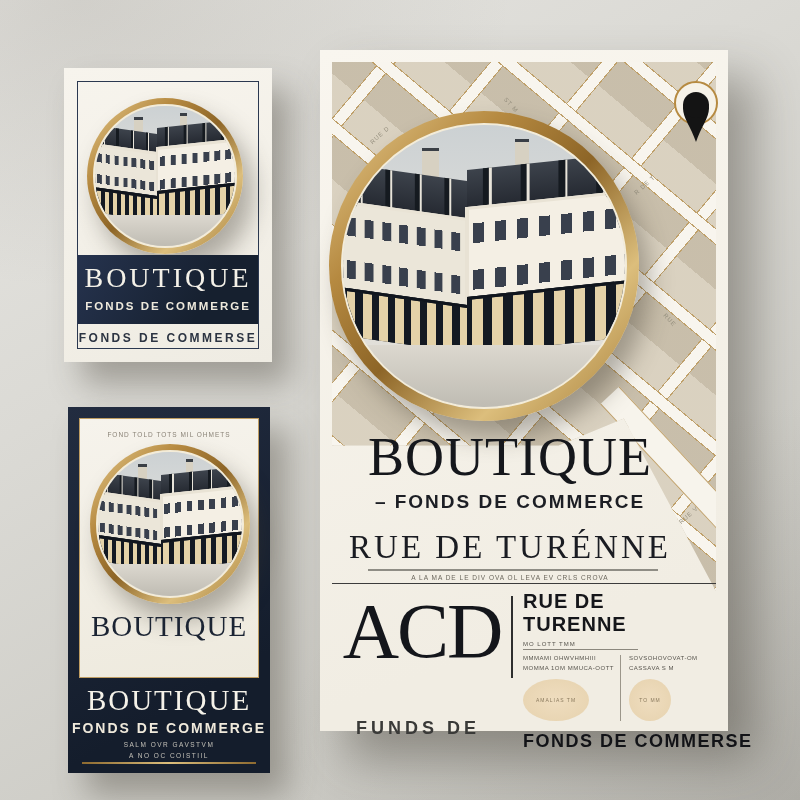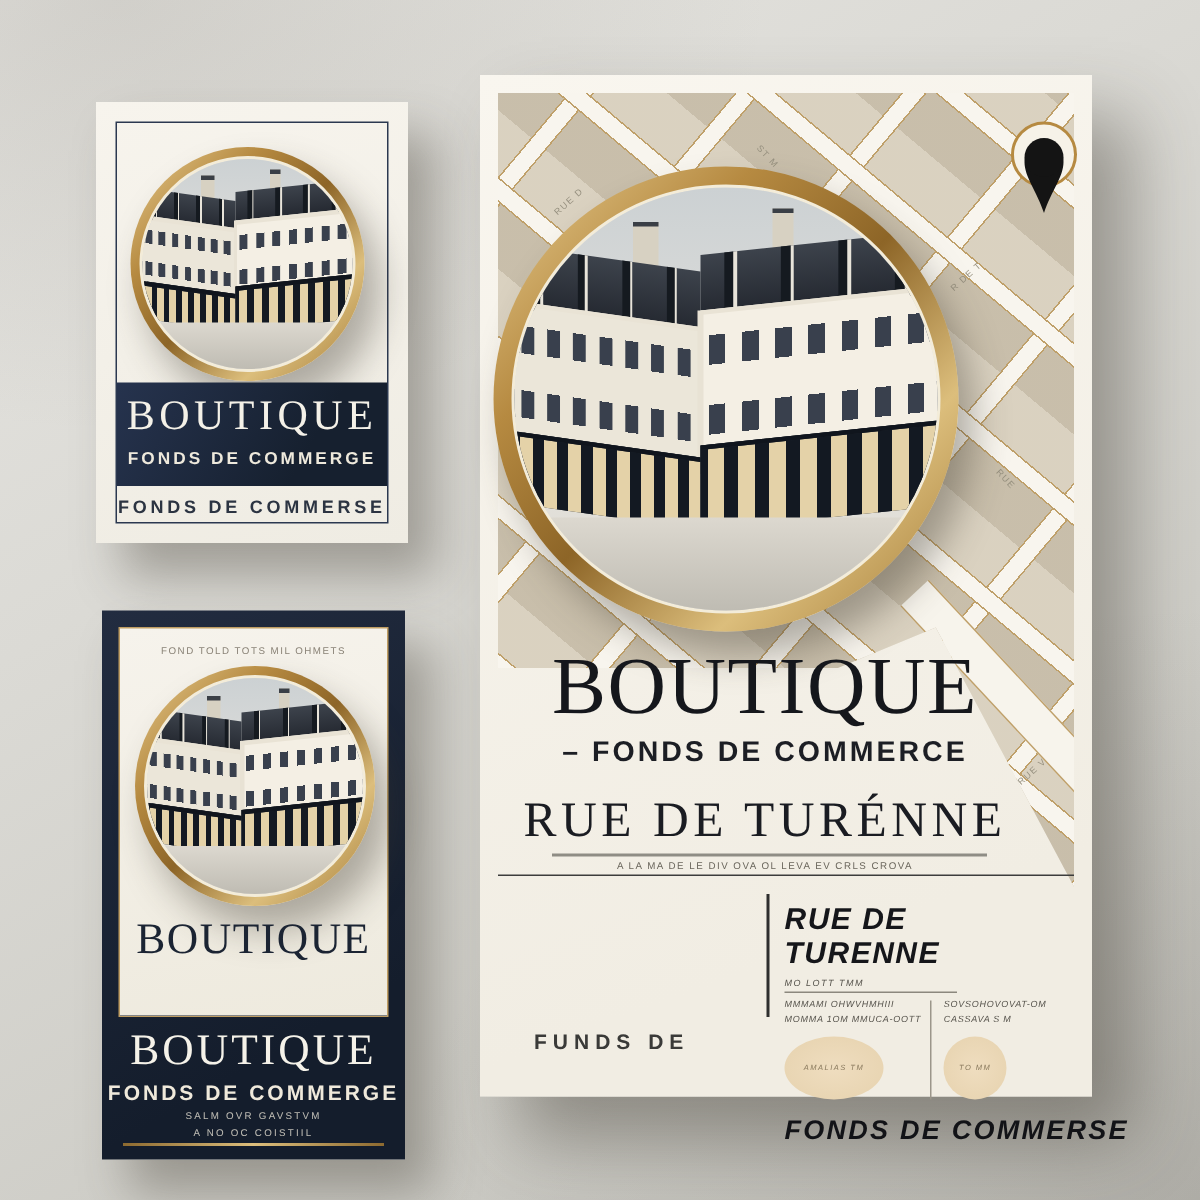--- a/index.html
+++ b/index.html
@@ -97,24 +97,24 @@
   .p-ring{left:9px;top:61px;width:310px;height:310px;padding:12px;box-sizing:border-box;z-index:3;}
   .p-texts{position:absolute;left:12px;width:356px;text-align:center;z-index:4;}
   .p-title{top:376px;font-size:54px;color:#15171c;letter-spacing:1px;}
   .p-sub{top:441px;font-size:19px;font-weight:bold;color:#1c1e24;letter-spacing:2px;}
   .p-street{top:479px;font-size:33px;color:#1a1c22;letter-spacing:3px;}
   .p-underline{position:absolute;left:48px;top:519px;width:290px;height:1.5px;background:#8f8d85;z-index:4;}
   .p-street-micro{top:524px;font-size:6.5px;color:#6b675d;letter-spacing:1px;}
   .p-divider{position:absolute;left:12px;right:12px;top:533px;height:1px;background:#3c3c3c;z-index:4;}
   .p-brand{position:absolute;left:14px;top:536px;width:176px;text-align:center;
     font-size:78px;color:#14161b;letter-spacing:-2px;z-index:4;}
-  .p-brandcap{position:absolute;left:36px;top:636px;font-size:14px;color:#3a3a38;
+  .p-brandcap{position:absolute;left:36px;top:668px;font-size:18px;color:#3a3a38;
     letter-spacing:4px;font-weight:bold;z-index:4;}
   .p-vdiv{position:absolute;left:191px;top:546px;width:1.5px;height:82px;background:#2e2e2e;z-index:4;}
-  .p-panel{position:absolute;left:203px;top:552px;width:186px;z-index:4;font-style:italic;}
+  .p-panel{position:absolute;left:203px;top:540px;width:186px;z-index:4;}
   .p-panel-header{font-size:20px;font-weight:bold;color:#15161a;letter-spacing:1px;}
   .p-panel-microlabel{margin-top:5px;font-size:6px;color:#55524b;letter-spacing:1px;
     border-bottom:1px solid #8c887e;width:62%;padding-bottom:2px;}
   .p-panel-cols{display:flex;margin-top:5px;}
   .p-panel-col{flex:1;padding-right:6px;}
   .p-panel-col + .p-panel-col{border-left:1px solid #9b968a;padding-left:8px;}
   .p-panel-line{font-size:6px;color:#57544d;letter-spacing:.5px;margin-bottom:4px;white-space:nowrap;overflow:hidden;}
   .p-stamp{margin-top:8px;background:radial-gradient(#efddbf,#e6d2ae);display:flex;
     align-items:center;justify-content:center;font-size:5px;color:#8a7a5e;letter-spacing:1px;}
   .p-stamp.left{width:66px;height:42px;border-radius:50%;}
@@ -216,20 +216,21 @@
       </div>
     </div>
 
     <div class="p-texts p-title serif">BOUTIQUE</div>
     <div class="p-texts p-sub">– FONDS DE COMMERCE</div>
     <div class="p-texts p-street serif">RUE DE TURÉNNE</div>
     <div class="p-underline"></div>
     <div class="p-texts p-street-micro">A LA MA DE LE DIV OVA OL LEVA EV CRLS CROVA</div>
     <div class="p-divider"></div>
 
+    <div class="p-brand serif">ACD</div>
     <div class="p-brandcap">FUNDS DE</div>
     <div class="p-vdiv"></div>
 
     <div class="p-panel">
       <div class="p-panel-header">RUE DE TURENNE</div>
       <div class="p-panel-microlabel">MO LOTT TMM</div>
       <div class="p-panel-cols">
         <div class="p-panel-col">
           <div class="p-panel-line">MMMAMI OHWVHMHIII</div>
           <div class="p-panel-line">MOMMA 1OM MMUCA-OOTT</div>

